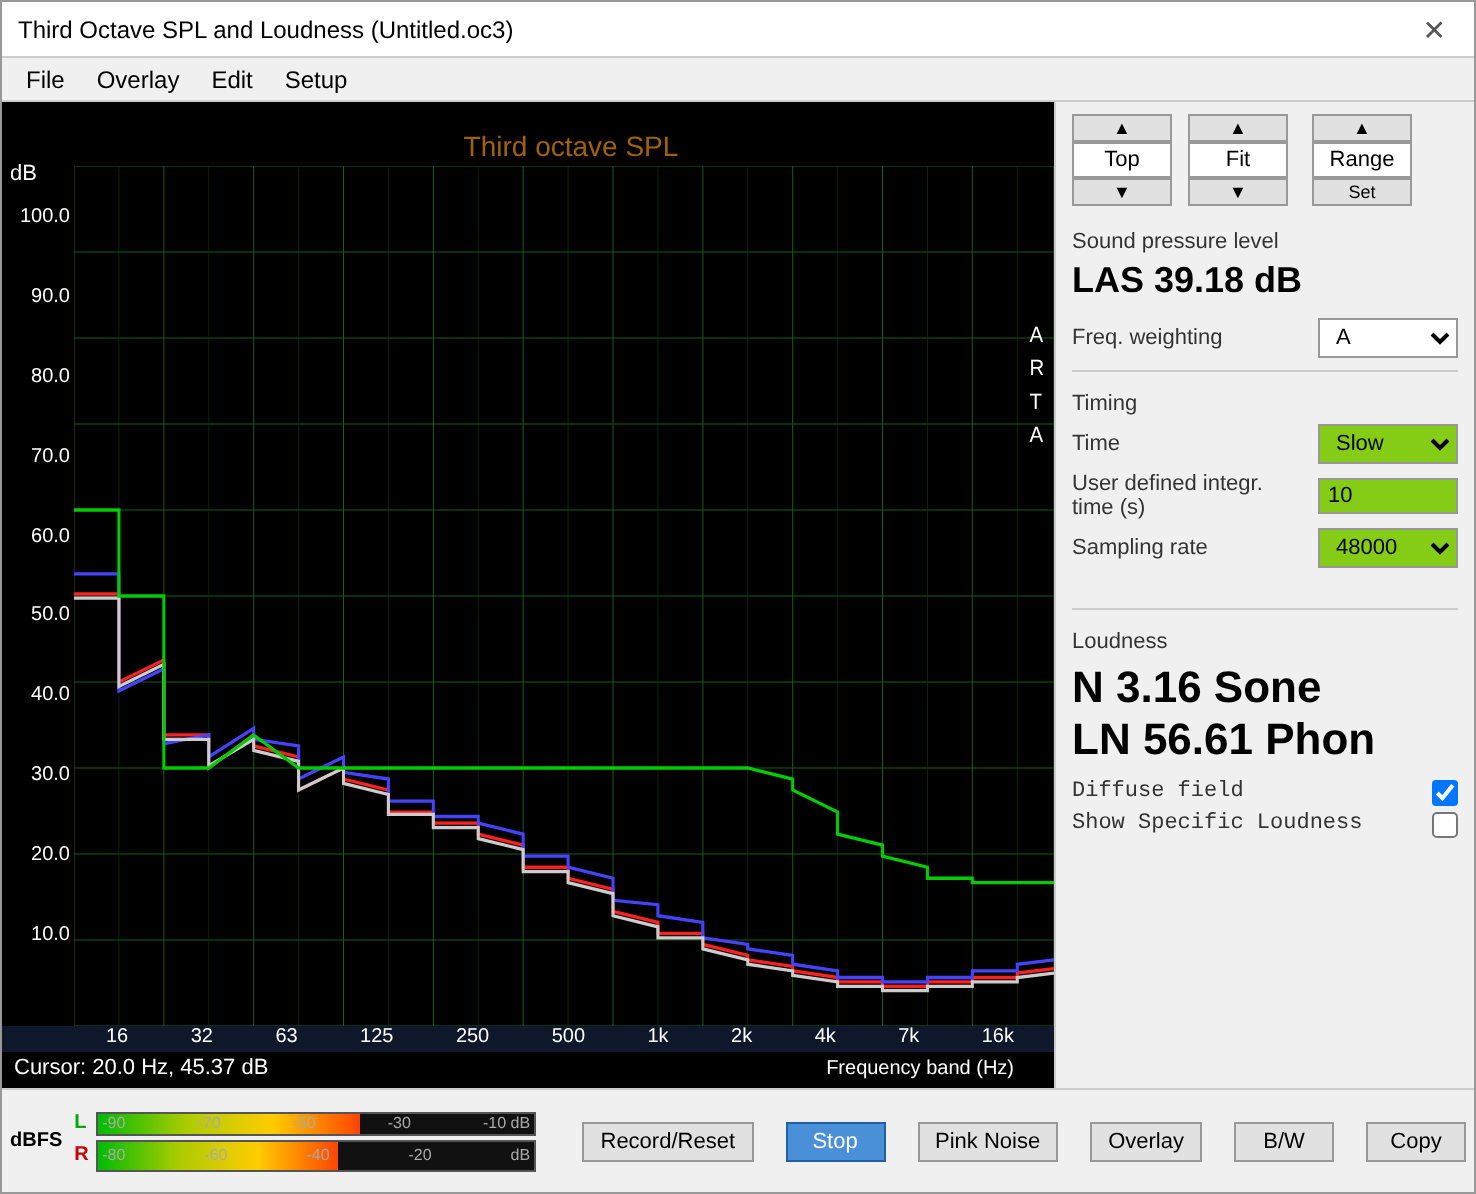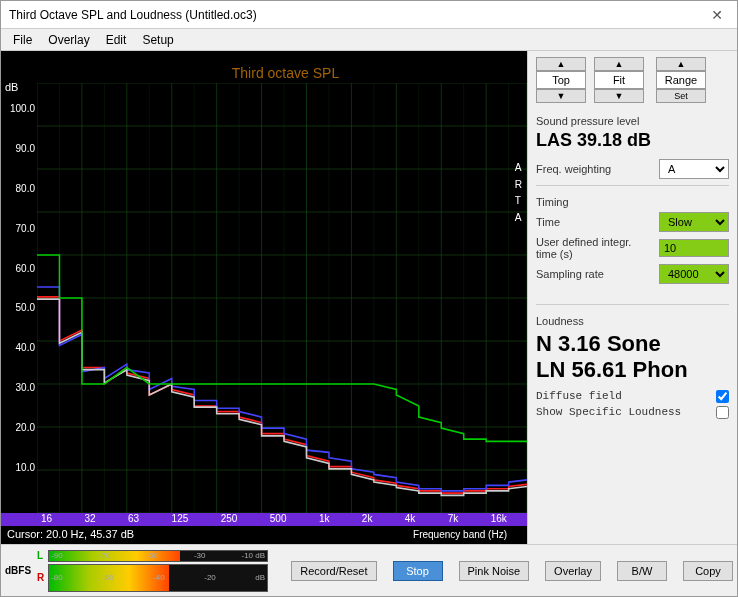--- a/index.html
+++ b/index.html
@@ -363,21 +363,21 @@
               <polyline fill="none" stroke="#00cc00" stroke-width="1.5" points="0,156 22,156 22,195 44,195 44,273 66,273 66,273 88,258 88,258 110,273 110,273 132,273 132,273 154,273 154,273 176,273 176,273 198,273 198,273 220,273 220,273 242,273 242,273 264,273 264,273 286,273 286,273 308,273 308,273 330,273 330,273 352,278 352,283 374,293 374,303 396,308 396,313 418,318 418,323 440,323 440,325 462,325 462,325 480,325"></polyline>
 
               <text x="468" y="80" fill="white" font-size="10" font-family="sans-serif">A</text>
               <text x="468" y="95" fill="white" font-size="10" font-family="sans-serif">R</text>
               <text x="468" y="110" fill="white" font-size="10" font-family="sans-serif">T</text>
               <text x="468" y="125" fill="white" font-size="10" font-family="sans-serif">A</text>
             </svg>
           </div>
         </div>
 
-        <div style="display:flex; padding-left:40px; background:#6d28d9; padding-bottom:2px;">
+        <div style="display:flex; padding-left:52px; background:#0f172a; padding-bottom:2px;">
           <div style="display:flex; justify-content:space-between; width:100%; padding-right:20px;">
             <span style="color:#fff;font-size:10px;">16</span>
             <span style="color:#fff;font-size:10px;">32</span>
             <span style="color:#fff;font-size:10px;">63</span>
             <span style="color:#fff;font-size:10px;">125</span>
             <span style="color:#fff;font-size:10px;">250</span>
             <span style="color:#fff;font-size:10px;">500</span>
             <span style="color:#fff;font-size:10px;">1k</span>
             <span style="color:#fff;font-size:10px;">2k</span>
             <span style="color:#fff;font-size:10px;">4k</span>
@@ -487,21 +487,21 @@
             <span style="font-size:8px;color:#aaa;">-90</span>
             <span style="font-size:8px;color:#aaa;">-70</span>
             <span style="font-size:8px;color:#aaa;">-50</span>
             <span style="font-size:8px;color:#aaa;">-30</span>
             <span style="font-size:8px;color:#aaa;">-10 dB</span>
           </div>
         </div>
       </div>
       <div style="display:flex; align-items:center; gap:3px;">
         <span style="font-size:10px;width:8px;color:#cc0000;font-weight:bold;">R</span>
-        <div style="position:relative;width:220px;height:28px;background:#111;border:1px solid #555;">
+        <div style="position:relative;width:220px;height:16px;background:#111;border:1px solid #555;">
           <div style="position:absolute;left:0;top:0;width:55%;height:100%;background:linear-gradient(to right,#00bb00,#aacc00,#ffcc00,#ff4400);"></div>
           <div style="position:absolute;top:0;width:100%;height:100%;display:flex;justify-content:space-between;align-items:center;padding:0 2px;">
             <span style="font-size:8px;color:#aaa;">-80</span>
             <span style="font-size:8px;color:#aaa;">-60</span>
             <span style="font-size:8px;color:#aaa;">-40</span>
             <span style="font-size:8px;color:#aaa;">-20</span>
             <span style="font-size:8px;color:#aaa;">dB</span>
           </div>
         </div>
       </div>

